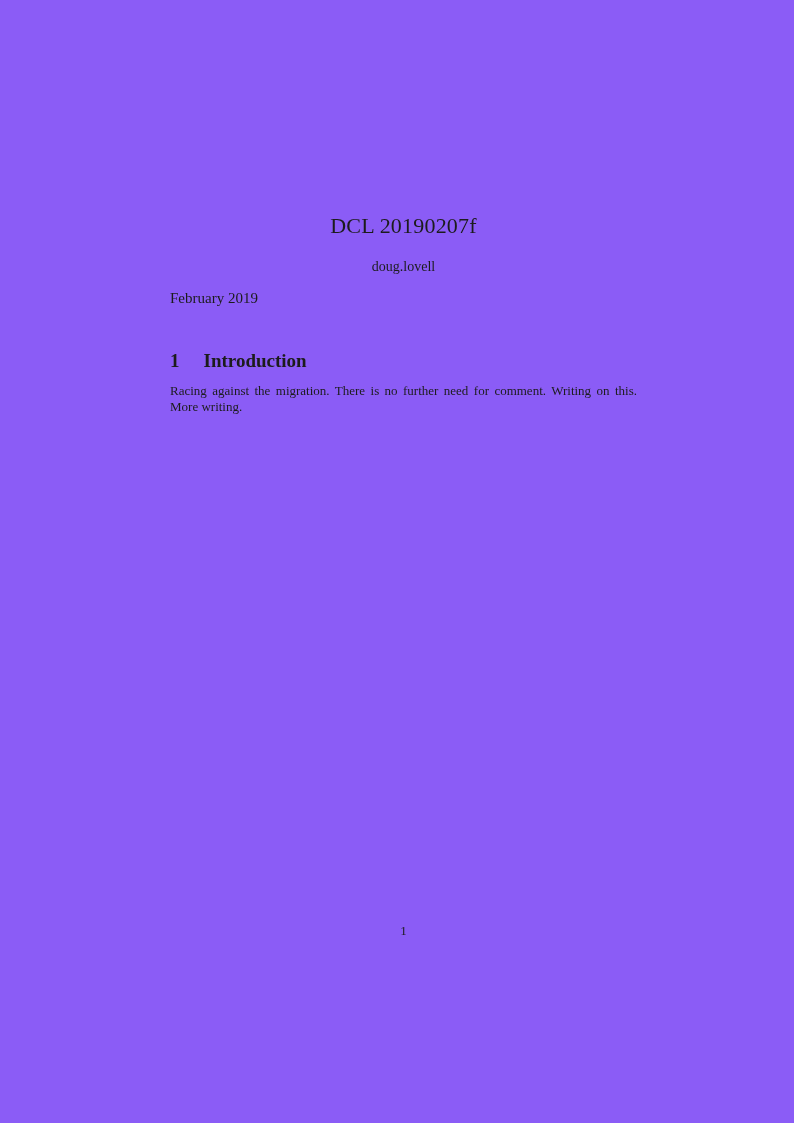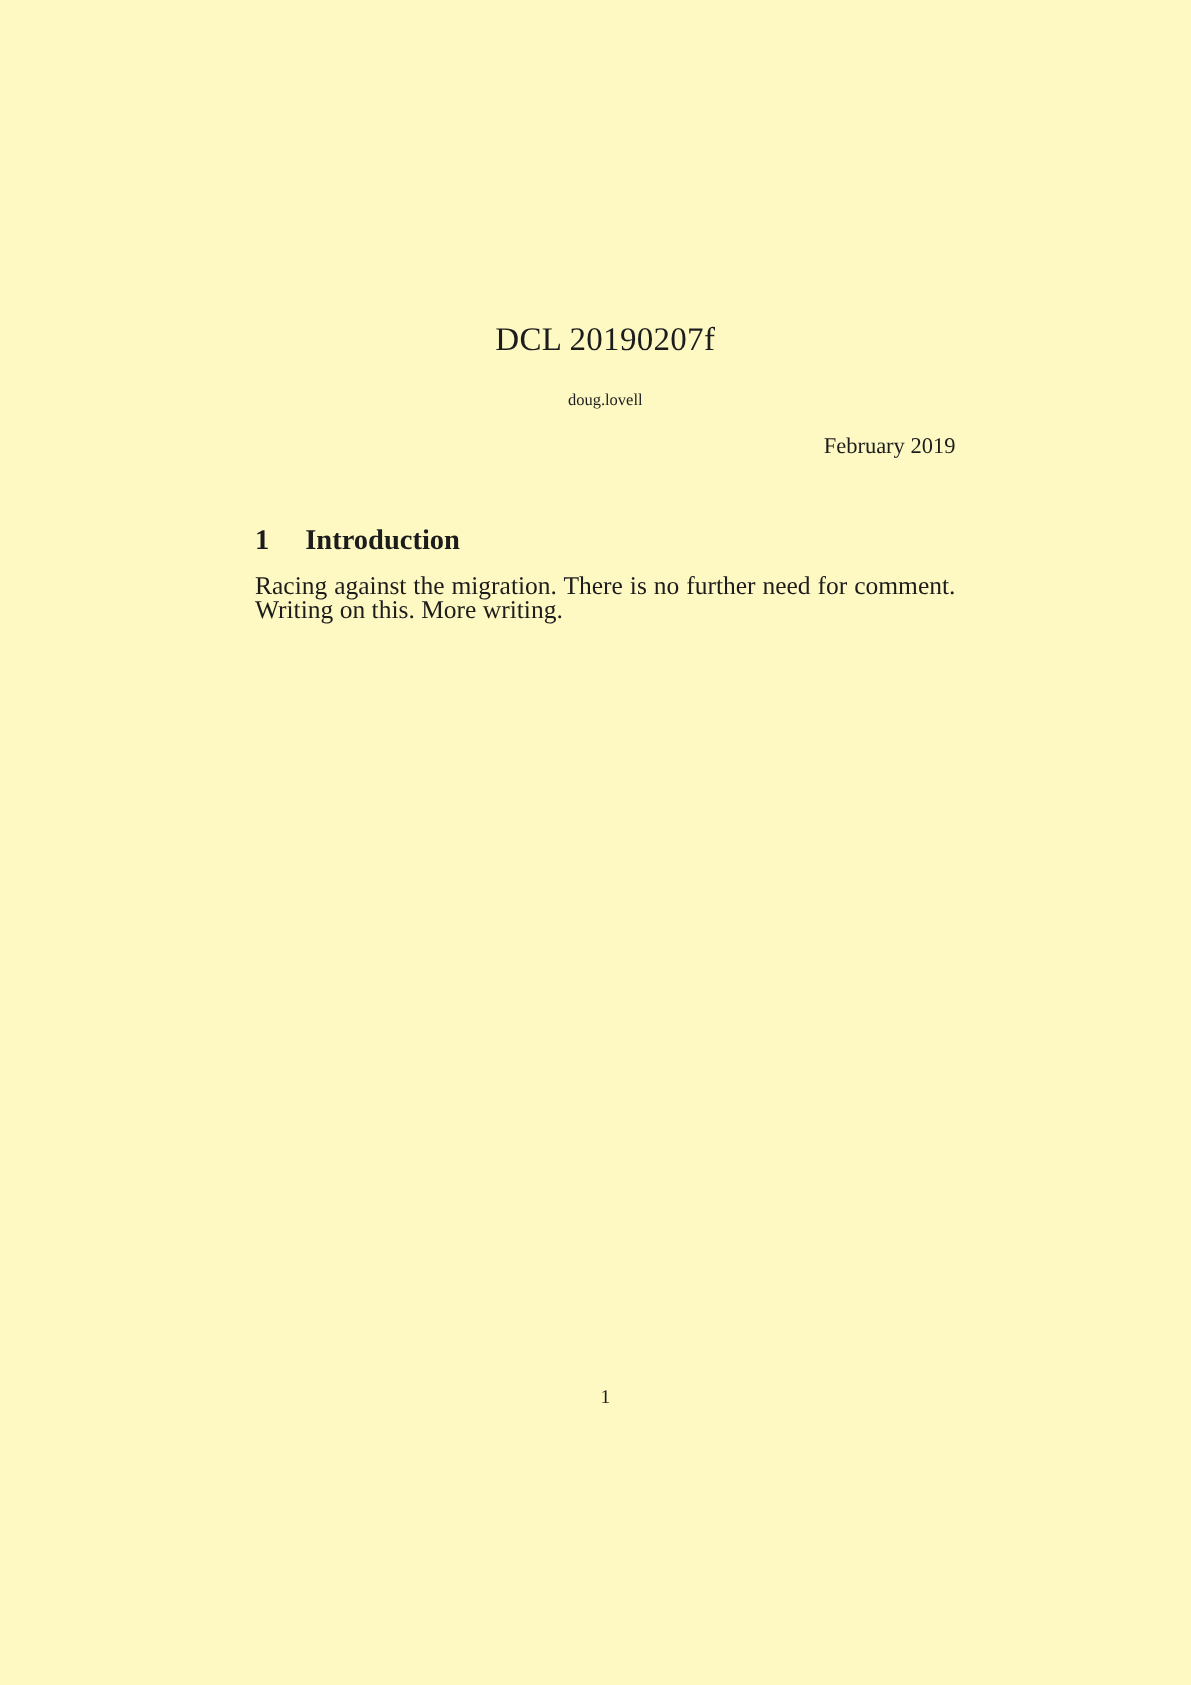--- a/index.html
+++ b/index.html
@@ -4,64 +4,64 @@
 <style>
   html, body {
     margin: 0;
     padding: 0;
     background: #ffffff;
   }
   .page {
     position: relative;
     width: 794px;
     height: 1123px;
-    background: #fef9c3;
+    background: #8b5cf6;
     overflow: hidden;
     font-family: "Liberation Serif", serif;
     color: #1c1c1c;
   }
   .content {
     position: absolute;
     left: 170px;
     top: 0;
     width: 467px;
   }
   .doc-title {
     margin: 213px 0 0 0;
     font-size: 22px;
     line-height: 26px;
     font-weight: normal;
     text-align: center;
     letter-spacing: 0.2px;
   }
   .doc-author {
     margin: 19px 0 0 0;
-    font-size: 11px;
+    font-size: 14px;
     line-height: 18px;
     text-align: center;
   }
   .doc-date {
     margin: 13px 0 0 0;
     font-size: 15px;
     line-height: 18px;
-    text-align: right;
+    text-align: left;
   }
   .section-heading {
     margin: 43px 0 0 0;
     font-size: 19px;
     line-height: 22px;
     font-weight: bold;
   }
   .section-heading .secnum {
     display: inline-block;
     margin-right: 24px;
   }
   .body-para {
     margin: 0;
-    font-size: 17px;
+    font-size: 13px;
     line-height: 16px;
     text-align: justify;
   }
   .body-para.first {
     margin-top: 11px;
   }
   .body-para.indented {
     text-indent: 22px;
   }
   .page-number {

